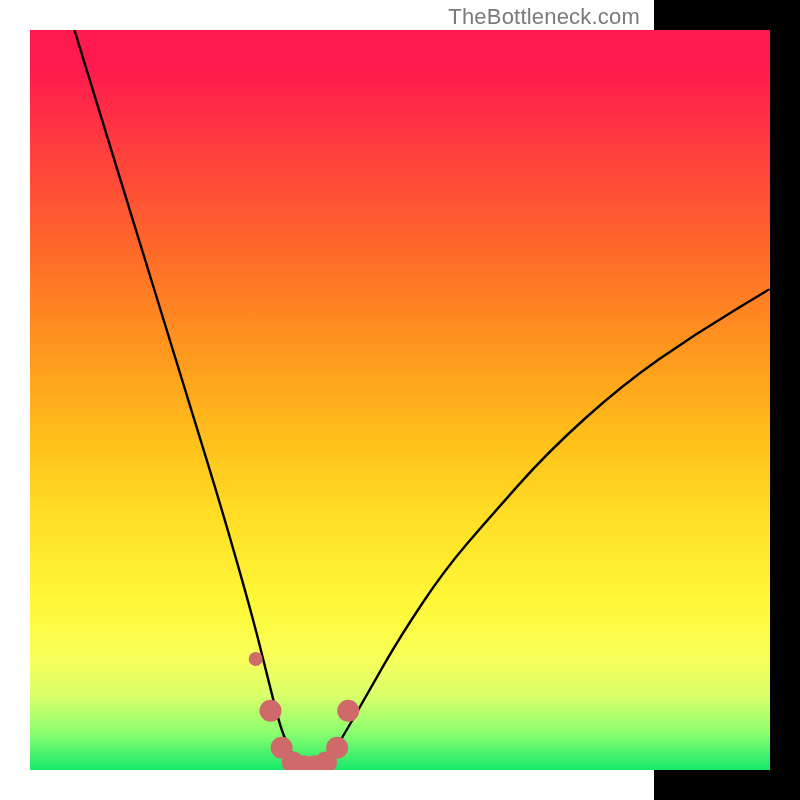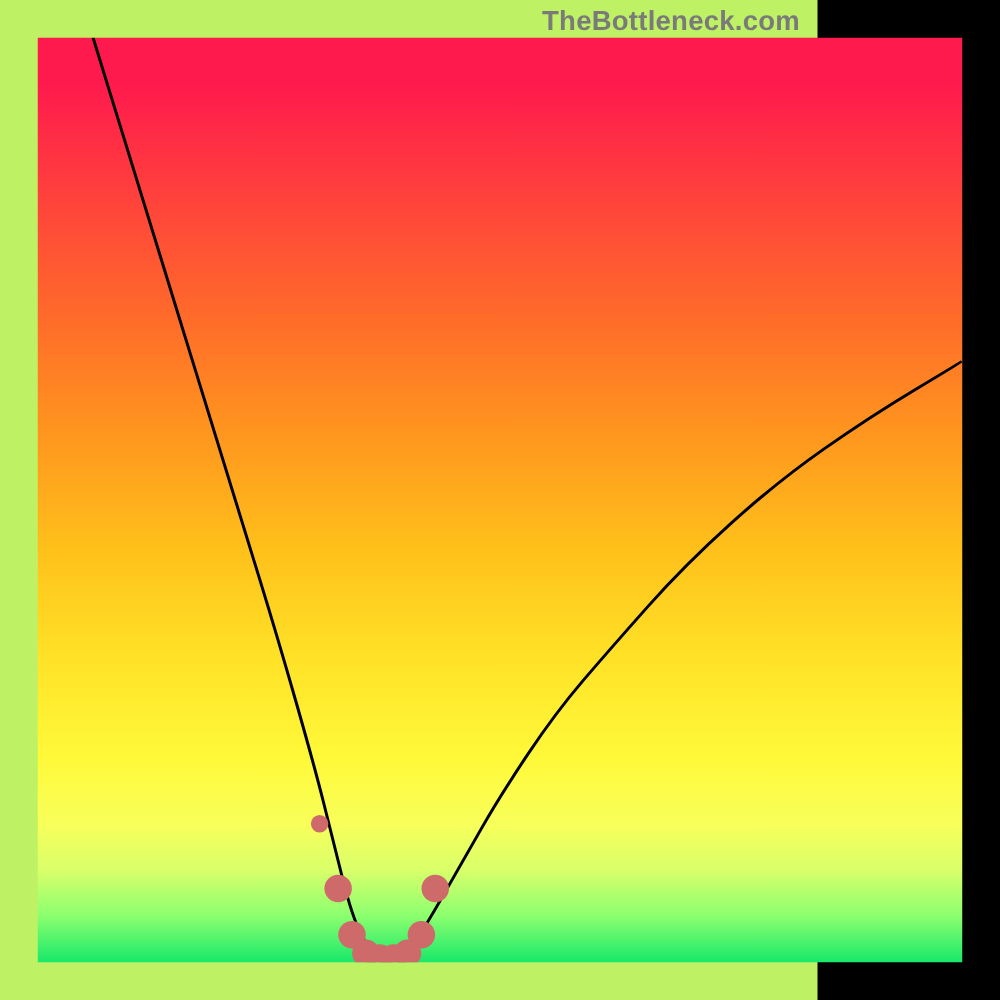--- a/index.html
+++ b/index.html
@@ -9,22 +9,21 @@
     height: 800px;
     background: #000;
     font-family: Arial, Helvetica, sans-serif;
   }
   .frame {
     position: absolute;
     left: 0;
     top: 0;
     width: 654px;
     height: 800px;
-    background: #bef264;
-    font-weight: bold;
+    background: #ffffff;
   }
   .watermark {
     position: absolute;
     top: 4px;
     right: 14px;
     color: #7a7a7a;
     font-size: 22px;
     letter-spacing: 0.2px;
     z-index: 10;
   }

